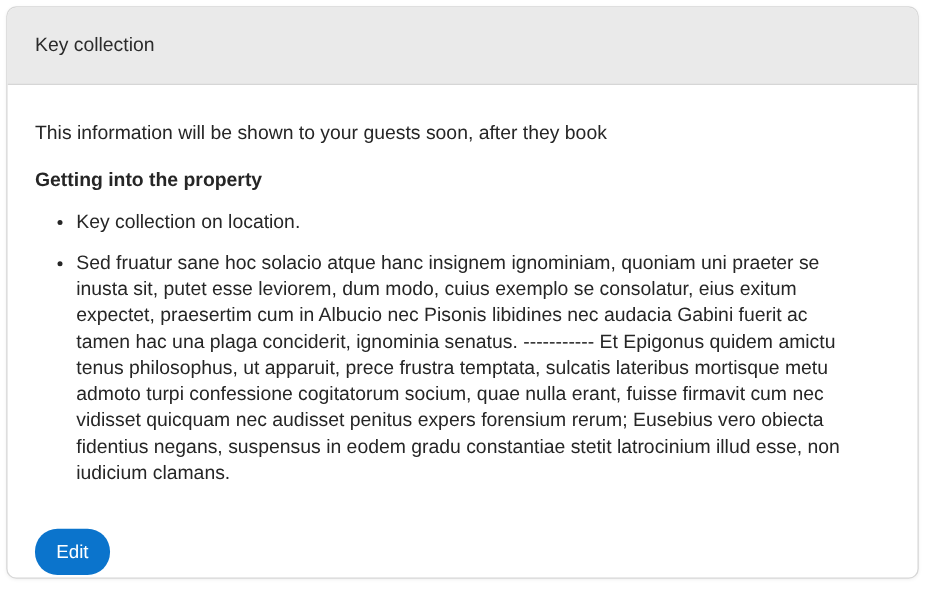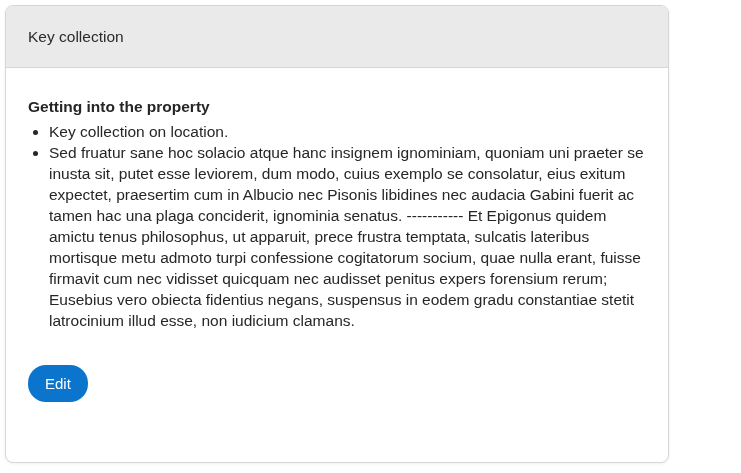--- a/index.html
+++ b/index.html
@@ -9,21 +9,21 @@
     width: 741px;
     height: 473px;
     background: #ffffff;
     font-family: "Liberation Sans", sans-serif;
     color: #262626;
   }
   .card {
     position: absolute;
     left: 5px;
     top: 5px;
-    width: 664px;
+    width: 730px;
     height: 458px;
     background: #ffffff;
     border: 1px solid #d6d6d6;
     border-radius: 8px;
     box-shadow: 0 1px 3px rgba(0,0,0,0.06);
     overflow: hidden;
   }
   .card-header {
     background: #eaeaea;
     border-bottom: 1px solid #d6d6d6;
@@ -44,21 +44,21 @@
     margin: 0 0 4px 0;
     font-weight: bold;
   }
   ul.bullet-list {
     margin: 0 0 34px 0;
     padding-left: 21px;
     list-style: disc outside;
   }
   ul.bullet-list li {
     max-width: 622px;
-    margin: 0;
+    margin: 12px;
     padding: 0;
   }
   .edit-btn {
     display: inline-block;
     background: #0b74cc;
     color: #ffffff;
     border: none;
     border-radius: 18px;
     padding: 9px 17px;
     font-size: 15px;
@@ -68,20 +68,21 @@
   }
 </style>
 </head>
 <body>
 
 <div class="card">
   <div class="card-header">
     <span>Key collection</span>
   </div>
   <div class="card-body">
+    <p class="intro">This information will be shown to your guests soon, after they book</p>
     <p class="section-heading">Getting into the property</p>
     <ul class="bullet-list">
       <li>Key collection on location.</li>
       <li>Sed fruatur sane hoc solacio atque hanc insignem ignominiam, quoniam uni praeter se inusta sit, putet esse leviorem, dum modo, cuius exemplo se consolatur, eius exitum expectet, praesertim cum in Albucio nec Pisonis libidines nec audacia Gabini fuerit ac tamen hac una plaga conciderit, ignominia senatus. ----------- Et Epigonus quidem amictu tenus philosophus, ut apparuit, prece frustra temptata, sulcatis lateribus mortisque metu admoto turpi confessione cogitatorum socium, quae nulla erant, fuisse firmavit cum nec vidisset quicquam nec audisset penitus expers forensium rerum; Eusebius vero obiecta fidentius negans, suspensus in eodem gradu constantiae stetit latrocinium illud esse, non iudicium clamans.</li>
     </ul>
     <button class="edit-btn">Edit</button>
   </div>
 </div>
 
 </body></html>

